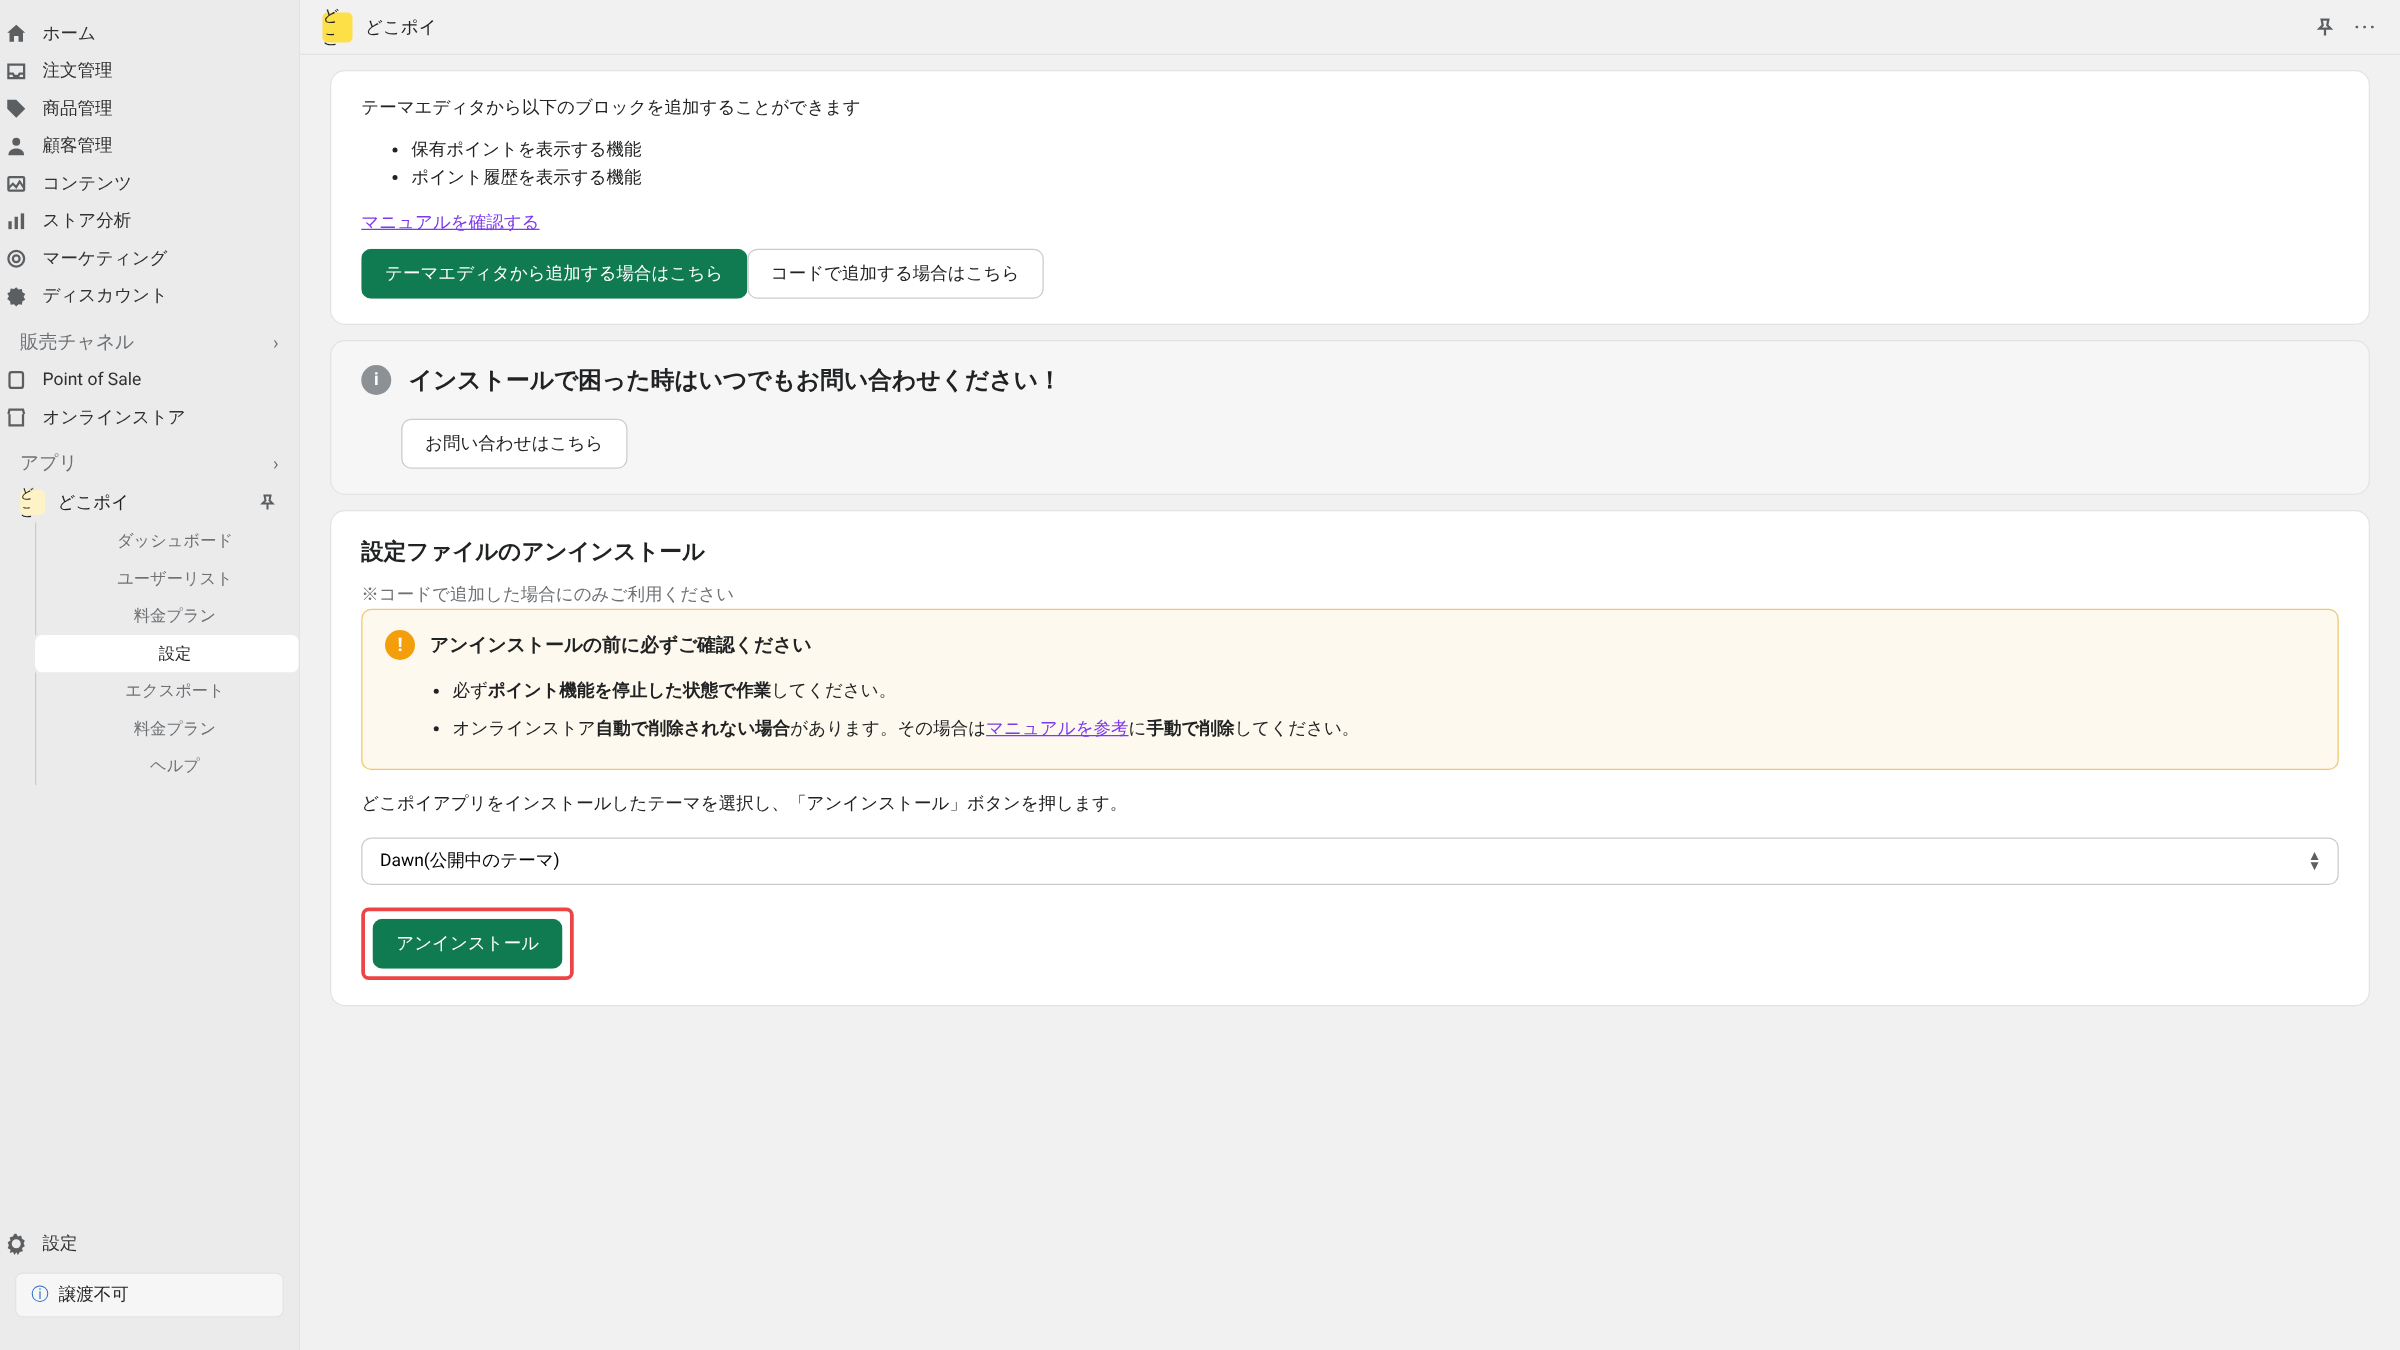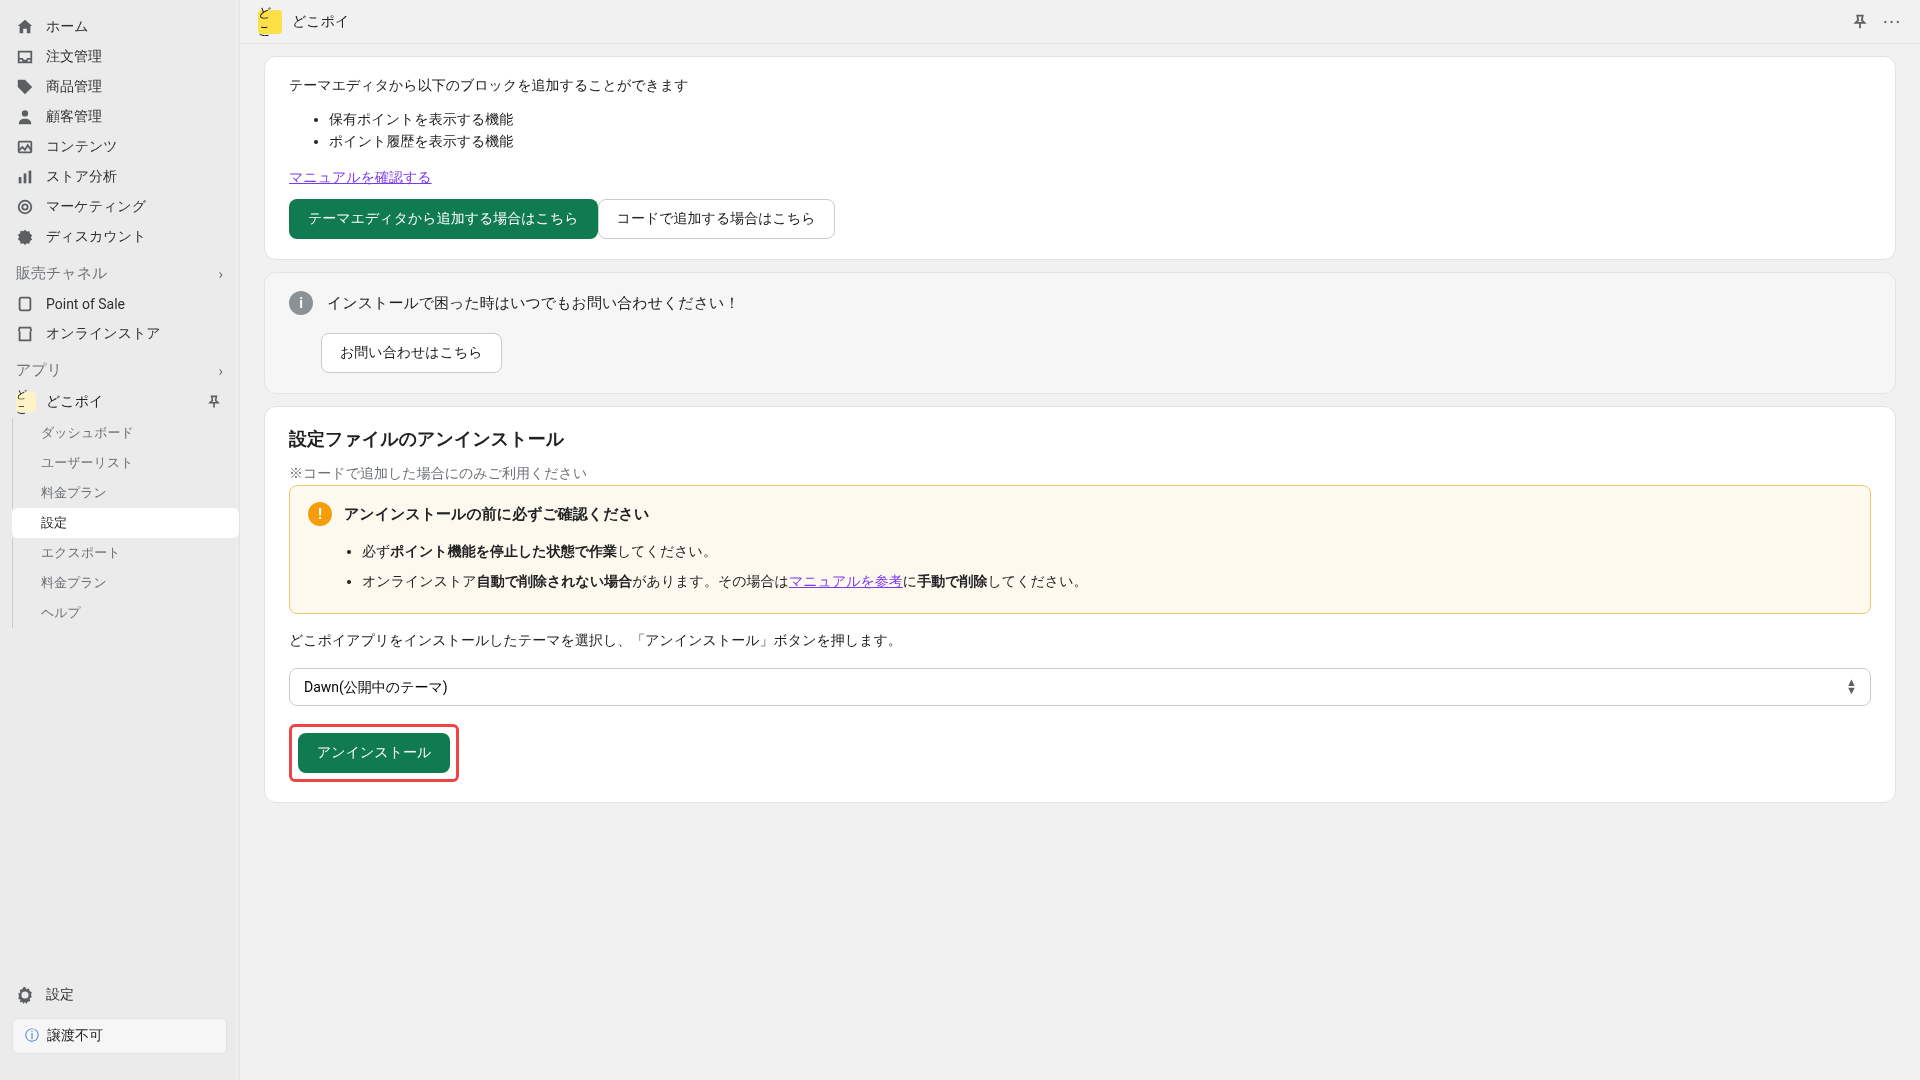--- a/index.html
+++ b/index.html
@@ -1,22 +1,22 @@
 <!DOCTYPE html>
 <html><head>
 <meta charset="utf-8">
 <style>
 * { margin: 0; padding: 0; box-sizing: border-box; font-family: -apple-system, BlinkMacSystemFont, "Segoe UI", Roboto, "Hiragino Sans", "Hiragino Kaku Gothic ProN", Meiryo, sans-serif; }
 body { background: #f1f1f1; color: #202223; font-size: 14px; overflow: hidden; }
 .app { display: flex; width: 1920px; height: 1080px; }
 .sidebar { width: 240px; background: #ebebeb; border-right: 1px solid #e1e3e5; display: flex; flex-direction: column; padding: 12px 0; }
-.sidebar-item { display: flex; align-items: center; padding: 6px 16px; gap: 12px; cursor: pointer; color: #303030; font-size: 14px; }
+.sidebar-item { display: flex; align-items: center; padding: 6px 4px; gap: 12px; cursor: pointer; color: #303030; font-size: 14px; }
 .sidebar-icon { width: 18px; height: 18px; display: inline-flex; align-items: center; justify-content: center; color: #5c5f62; flex-shrink: 0; }
 .sidebar-section-header { display: flex; align-items: center; justify-content: space-between; padding: 12px 16px 6px 16px; color: #6d7175; font-size: 15px; }
-.sidebar-subitems { padding-left: 4px; }
+.sidebar-subitems { padding-left: 20px; text-align: center; }
 .sidebar-subitem { padding: 6px 16px 6px 28px; color: #6d7175; font-size: 13px; cursor: pointer; border-left:1px solid #c9cccf; margin-left:8px;}
 .sidebar-subitem.active { background: #fff; color: #202223; font-weight: 500; border-radius: 6px; border-left-color:transparent;}
 .sidebar-app-item { display: flex; align-items: center; padding: 6px 16px; gap: 10px; justify-content: space-between; }
 .sidebar-app-left { display: flex; align-items: center; gap: 10px; }
 .app-mini-icon { width: 20px; height: 20px; background: #fef3c7; border-radius: 4px; display:inline-flex; align-items:center; justify-content:center; font-size:11px;}
 .sidebar-spacer { flex: 1; }
 .sidebar-bottom { padding: 6px 0; }
 .non-transfer { margin: 8px 12px; padding: 8px 12px; background: #f6f6f7; border: 1px solid #e1e3e5; border-radius: 6px; display: flex; align-items: center; gap: 8px; color: #202223; }
 .main { flex: 1; display: flex; flex-direction: column; }
 .topbar { height: 44px; display: flex; align-items: center; padding: 0 18px; border-bottom: 1px solid #e1e3e5; gap: 10px; justify-content: space-between; background:#f1f1f1;}
@@ -44,21 +44,21 @@
 .desc-text { margin-bottom: 18px; }
 .warning-box { background: #fef9ef; border: 1px solid #f1c76b; border-radius: 8px; padding: 16px 18px; margin-bottom: 18px; }
 .warning-head { display: flex; align-items: center; gap: 12px; font-weight: 600; font-size: 15px; margin-bottom: 10px; }
 .warning-list { list-style: disc; margin-left: 54px; }
 .warning-list li { padding: 4px 0; line-height: 1.6; }
 .bold { font-weight: 700; }
 .select-wrap { position: relative; margin-bottom: 18px; }
 .select { width: 100%; padding: 10px 14px; border: 1px solid #c9cccf; border-radius: 8px; background: #fff; appearance: none; font-size: 14px; }
 .select-arrows { position: absolute; right: 14px; top: 50%; transform: translateY(-50%); color: #5c5f62; font-size: 11px; line-height: 8px; pointer-events:none;}
 .highlight-box { display: inline-block; border: 3px solid #ef4444; border-radius: 6px; padding: 6px; }
-.info-title{font-weight:400;font-size:15px;}
+.info-title{font-weight:700;font-size:19px;}
 svg{display:block;}
 </style>
 </head>
 <body>
 
 <div class="app">
   <aside class="sidebar">
     <div class="sidebar-item">
       <span class="sidebar-icon">
           <svg width="18" height="18" viewBox="0 0 20 20" fill="currentColor">

